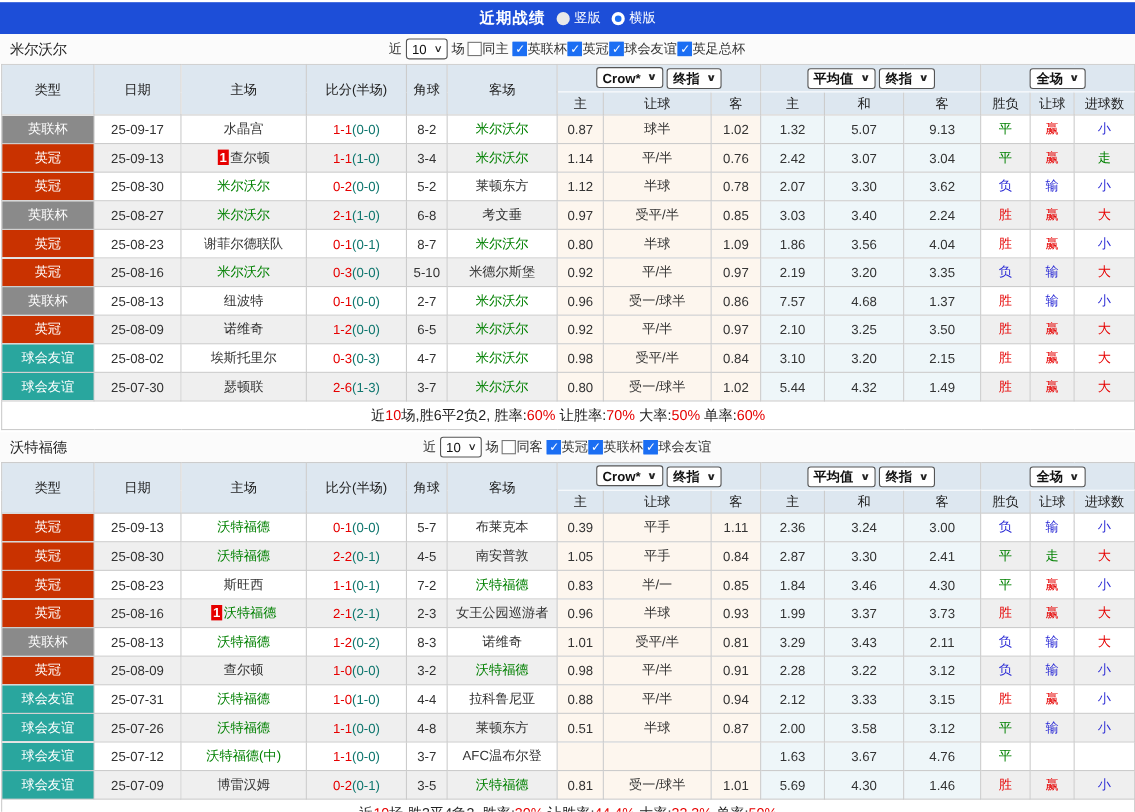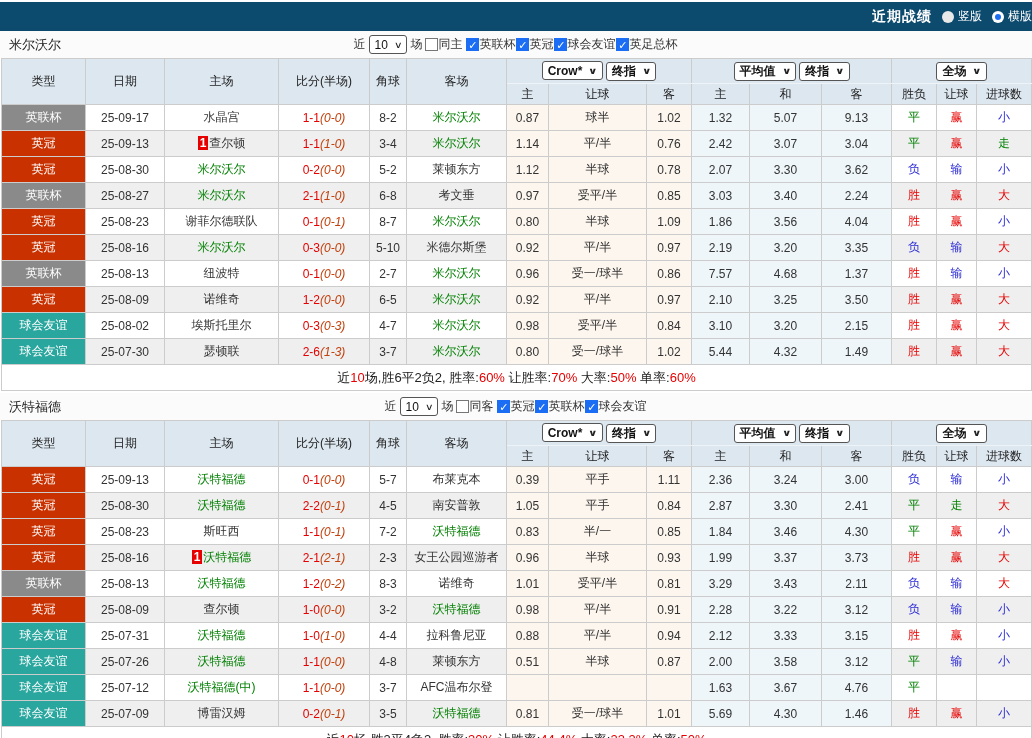--- a/index.html
+++ b/index.html
@@ -4,22 +4,22 @@
 <style>
   * { box-sizing: border-box; }
   html,body { margin:0; padding:0; background:#fff; }
   body {
     width:1032px; height:738px; overflow:hidden;
     font-family:"Liberation Sans","DejaVu Sans",sans-serif;
     font-size:12px; color:#333;
   }
   
   .titlebar {
-    height:29px; margin-top:2px; background:#0c4a6e; color:#fff;
-    display:flex; align-items:center; justify-content:flex-end; gap:10px;
+    height:29px; margin-top:2px; background:#1d4ed8; color:#fff;
+    display:flex; align-items:center; justify-content:center; gap:10px;
   }
   .titlebar .title { font-weight:bold; font-size:14px; letter-spacing:1px; }
   .radio { display:inline-flex; align-items:center; gap:4px; cursor:pointer; font-size:12px; color:#fff; }
   .rd { width:12px; height:12px; border-radius:50%; display:inline-block; position:relative; }
   .rd.off { background:#e9e9e9; }
   .rd.on  { background:#fff; }
   .rd.on::after { content:""; position:absolute; left:3px; top:3px; width:6px; height:6px; border-radius:50%; background:#1b6ef3; }
   
   .team-bar { position:relative; height:27px; background:#fbfbfb; }
   .team-name { position:absolute; left:9px; top:0; line-height:27px; color:#222; font-size:13px; }
@@ -41,21 +41,21 @@
   thead tr.h1 th { height:25px; }
   thead tr.h2 th { height:21px; }
   thead .grp { border-bottom-color:#eef3f8;font-weight:bold; }
   tbody td { height:26px; background:#fff; }
   tbody tr.alt td { background:#efefef; }
   tbody td.odds, tbody tr.alt td.odds { background:#fdf6ee; }
   tbody td.avg,  tbody tr.alt td.avg  { background:#eef6f9; }
   td.type { color:#fff; }
   .grn { color:#008000; }
   .ft { color:#e60000; }
-  .ht { color:#c2410c;font-style:italic; }
+  .ht { color:#0f766e; }
   .rank { display:inline-block; background:#e60000; color:#fff; font-weight:bold; padding:0 2px; margin-right:1px; line-height:14px; }
   tfoot td { height:26px; background:#fff; font-size:13px; color:#222; }
   .red { color:#e60000; }
   .sect2 { margin-top:2px; }
 </style>
 </head>
 <body>
 
 <div class="titlebar">
   <span class="title">近期战绩</span>

